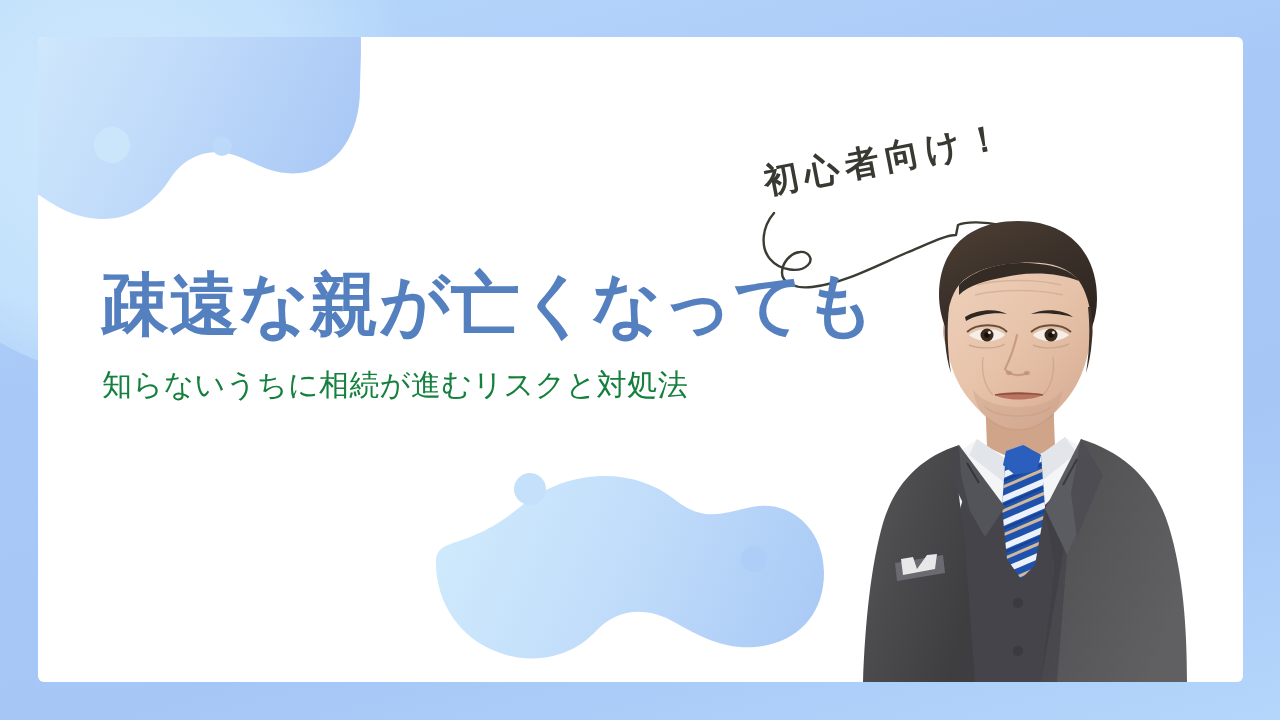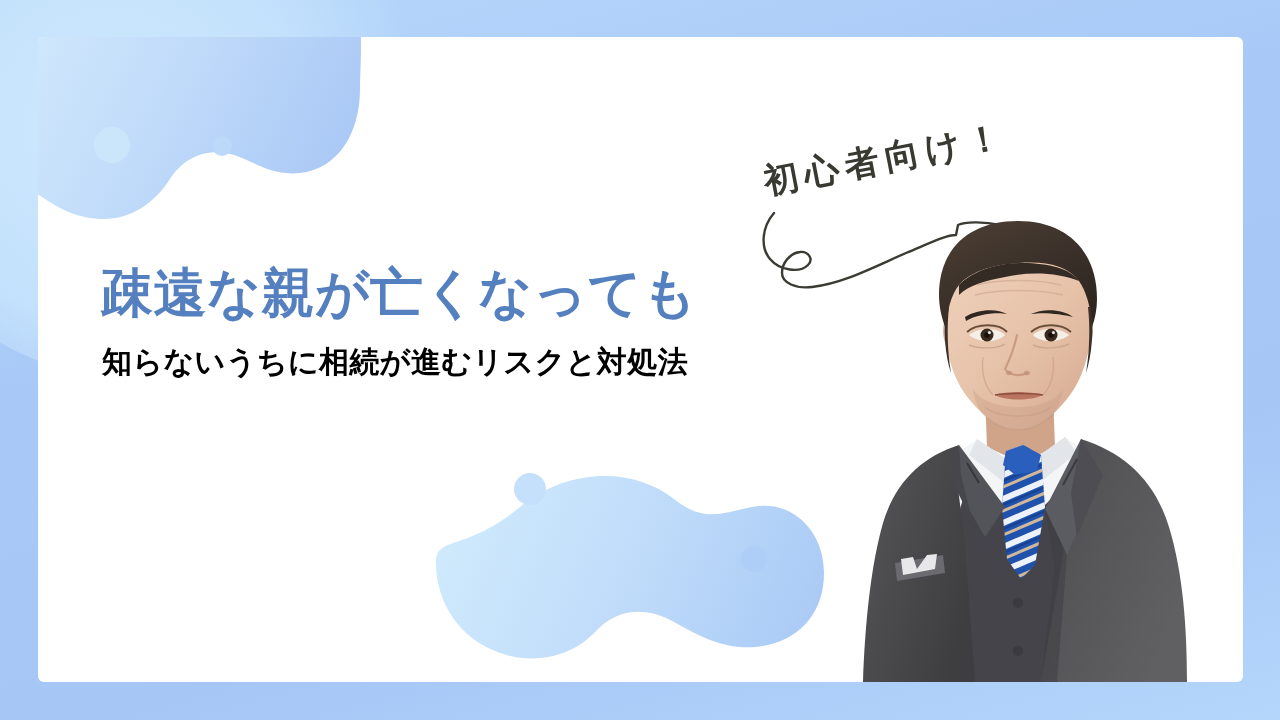--- a/index.html
+++ b/index.html
@@ -58,34 +58,34 @@
   .text-block {
     position: absolute;
     left: 62px;
     top: 218px;
     width: 790px;
   }
 
   .headline {
     margin: 0;
     color: #5580c0;
-    font-size: 53px;
+    font-size: 69px;
     line-height: 1.44;
     font-weight: 700;
     letter-spacing: 0.5px;
     white-space: nowrap;
   }
   .headline-line { display: block; }
 
   .subhead {
     margin: 10px 0 0 2px;
-    color: #000000;
+    color: #15803d;
     font-size: 30px;
     line-height: 1.4;
-    font-weight: 700;
+    font-weight: 400;
     letter-spacing: 0.4px;
     white-space: nowrap;
   }
 
   
   .handwritten {
     position: absolute;
     left: 726px;
     top: 114px;
     width: 320px;

